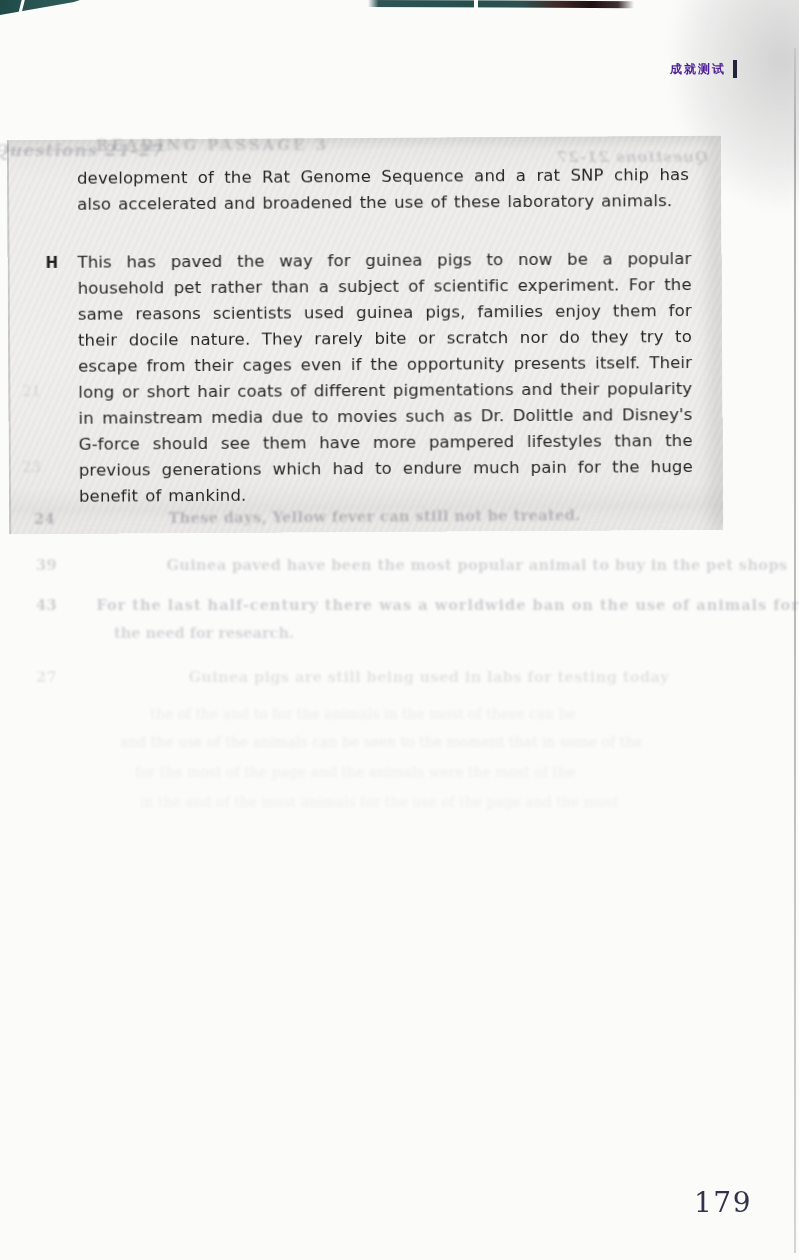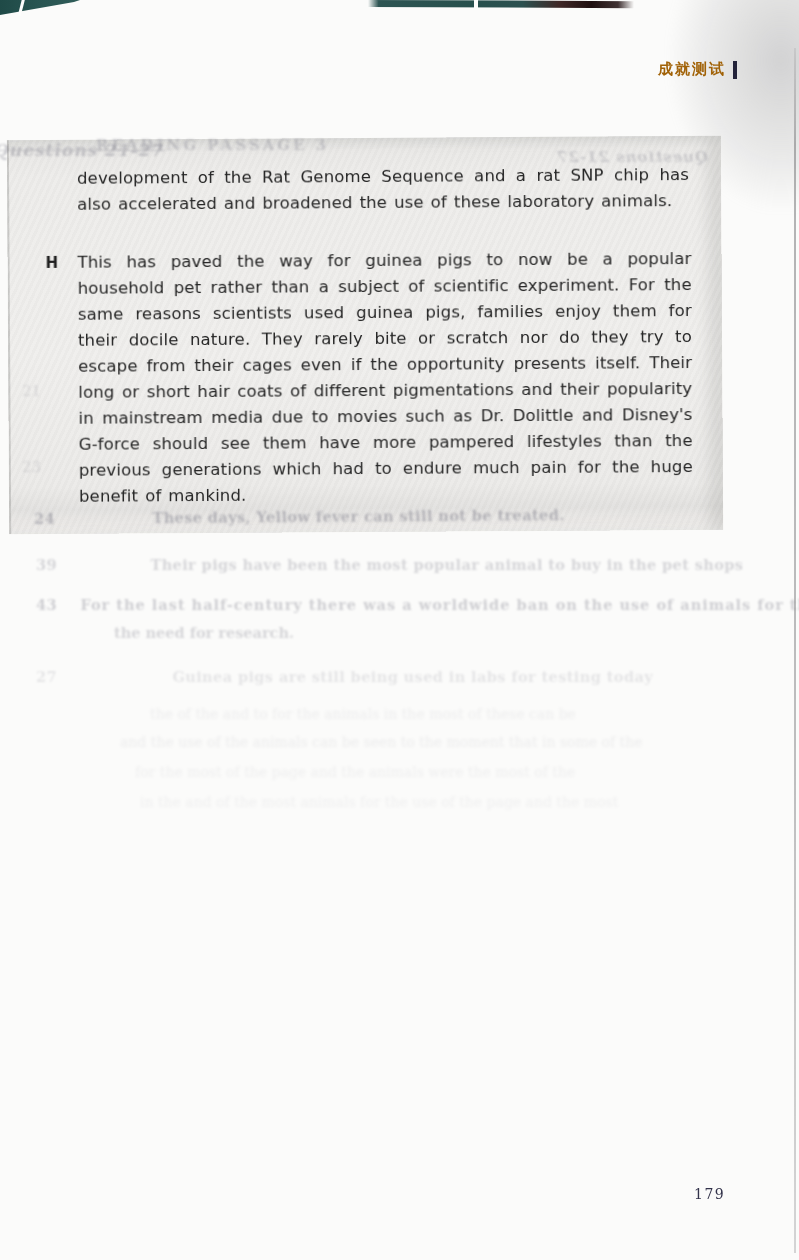--- a/index.html
+++ b/index.html
@@ -37,21 +37,21 @@
     position:absolute;right:3px;top:48px;width:2px;height:1205px;z-index:4;
     background:linear-gradient(180deg,rgba(120,120,122,0.15) 0%,rgba(130,130,132,0.6) 8%,rgba(140,140,142,0.55) 60%,rgba(140,140,142,0.35) 100%);
     filter:blur(0.4px);
   }
   
   .header{
     position:absolute;right:62px;top:60px;z-index:3;display:flex;align-items:center;gap:7px;
   }
   .header .cn{
     font-family:Liberation Serif, serif;
-    font-size:15px;font-weight:bold;color:#a16207;letter-spacing:2px;
+    font-size:12px;font-weight:bold;color:#4c1d95;letter-spacing:2px;
     filter:blur(0.3px);
   }
   .header .bar{
     width:4px;height:18px;background:#23233a;display:inline-block;filter:blur(0.3px);
   }
   
   .scan-block{
     position:absolute;left:8px;top:138px;width:714px;height:394px;z-index:1;
     transform:rotate(-0.35deg);transform-origin:center;
     background:
@@ -88,40 +88,40 @@
     opacity:0.34;filter:blur(1.2px);
   }
   .g-head-right{
     left:556px;top:148px;font-size:15px;font-weight:bold;font-style:italic;
     opacity:0.30;filter:blur(1.3px);transform:scaleX(-1);letter-spacing:1px;
   }
   .g-num{font-size:15px;font-weight:normal;filter:blur(0.9px);}
   .g-num-21{left:22px;top:382px;opacity:0.22;}
   .g-num-23{left:22px;top:458px;opacity:0.22;}
   .g-item{font-size:14.5px;font-weight:bold;filter:blur(0.85px);letter-spacing:0.4px;white-space:nowrap;}
-  .g-item .n{margin-right:0;}
+  .g-item .n{margin-right:16px;}
   .g-24{left:34px;top:508px;opacity:0.50;transform:rotate(-0.4deg);}
   .g-24 .t{margin-left:92px;}
   .g-25{left:36px;top:556px;opacity:0.30;}
   .g-25 .t{margin-left:88px;}
   .g-26{left:36px;top:596px;opacity:0.36;}
   .g-26 .t{margin-left:18px;letter-spacing:1px;}
   .g-26b{left:114px;top:624px;opacity:0.30;font-size:14.5px;font-weight:bold;filter:blur(1px);}
   .g-27{left:36px;top:668px;opacity:0.18;}
   .g-27 .t{margin-left:110px;}
   .g-faint{font-size:14px;filter:blur(1.4px);white-space:nowrap;overflow:hidden;}
   .g-f0{left:150px;top:706px;width:550px;opacity:0.12;}
   .g-f1{left:120px;top:734px;width:610px;opacity:0.13;}
   .g-f2{left:135px;top:764px;width:570px;opacity:0.11;}
   .g-f3{left:140px;top:794px;width:575px;opacity:0.10;}
   
   .page-number{
     position:absolute;left:694px;top:1186px;z-index:3;
     font-family:"DejaVu Serif","Liberation Serif",serif;
-    font-size:14px;color:#32324a;letter-spacing:1.5px;filter:blur(0.25px);
+    font-size:28px;color:#32324a;letter-spacing:1.5px;filter:blur(0.25px);
   }
 </style>
 </head>
 <body>
 
 <div class="corner-wedge"></div>
 <div class="corner-wedge-gap"></div>
 <div class="top-strip"></div>
 <div class="top-strip-gap"></div>
 <div class="smudge-top-right"></div>
@@ -145,21 +145,21 @@
 
 <div class="ghost g-num g-num-21">21</div>
 <div class="ghost g-num g-num-23">23</div>
 
 <div class="ghost g-item g-24">
   <span class="n">24</span>
   <span class="t">These days, Yellow fever can still not be treated.</span>
 </div>
 <div class="ghost g-item g-25">
   <span class="n">39</span>
-  <span class="t">Their pigs have been the most popular animal to buy in the pet shops</span>
+  <span class="t">Guinea paved have been the most popular animal to buy in the pet shops</span>
 </div>
 <div class="ghost g-item g-26">
   <span class="n">43</span>
   <span class="t">For the last half-century there was a worldwide ban on the use of animals for the benefit of</span>
 </div>
 <div class="ghost g-26b">the need for research.</div>
 <div class="ghost g-item g-27">
   <span class="n">27</span>
   <span class="t">Guinea pigs are still being used in labs for testing today</span>
 </div>

